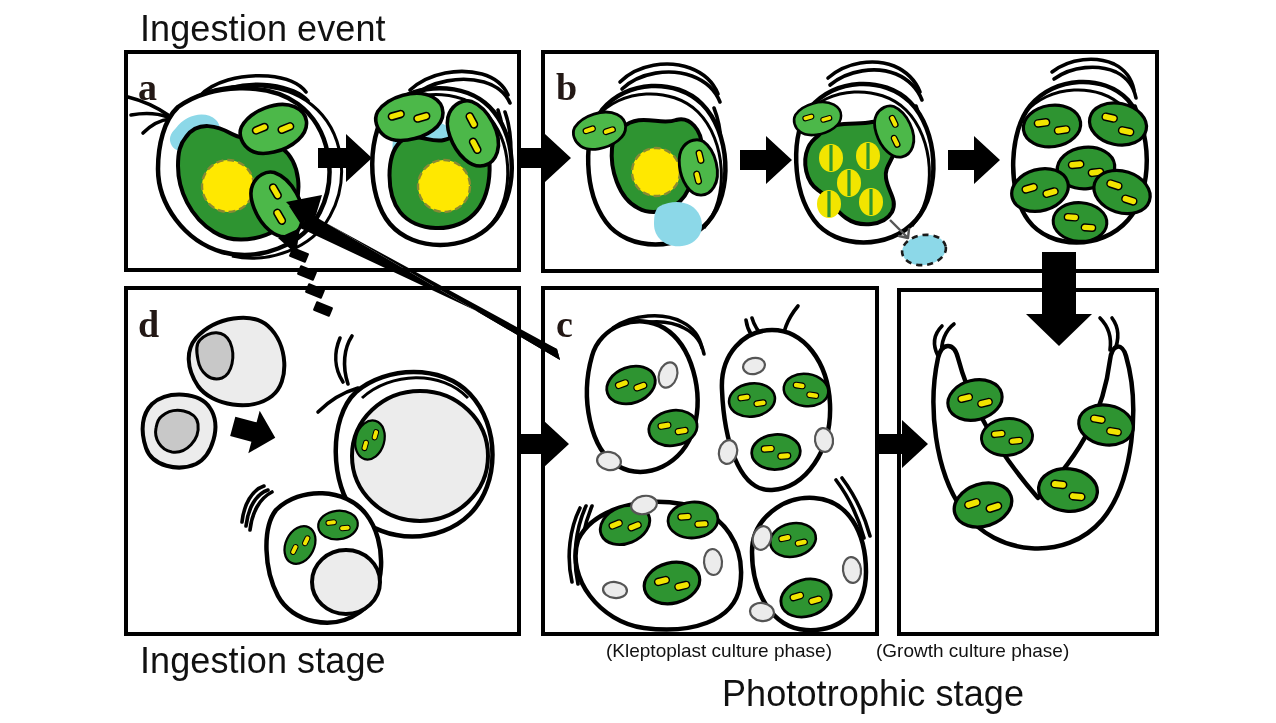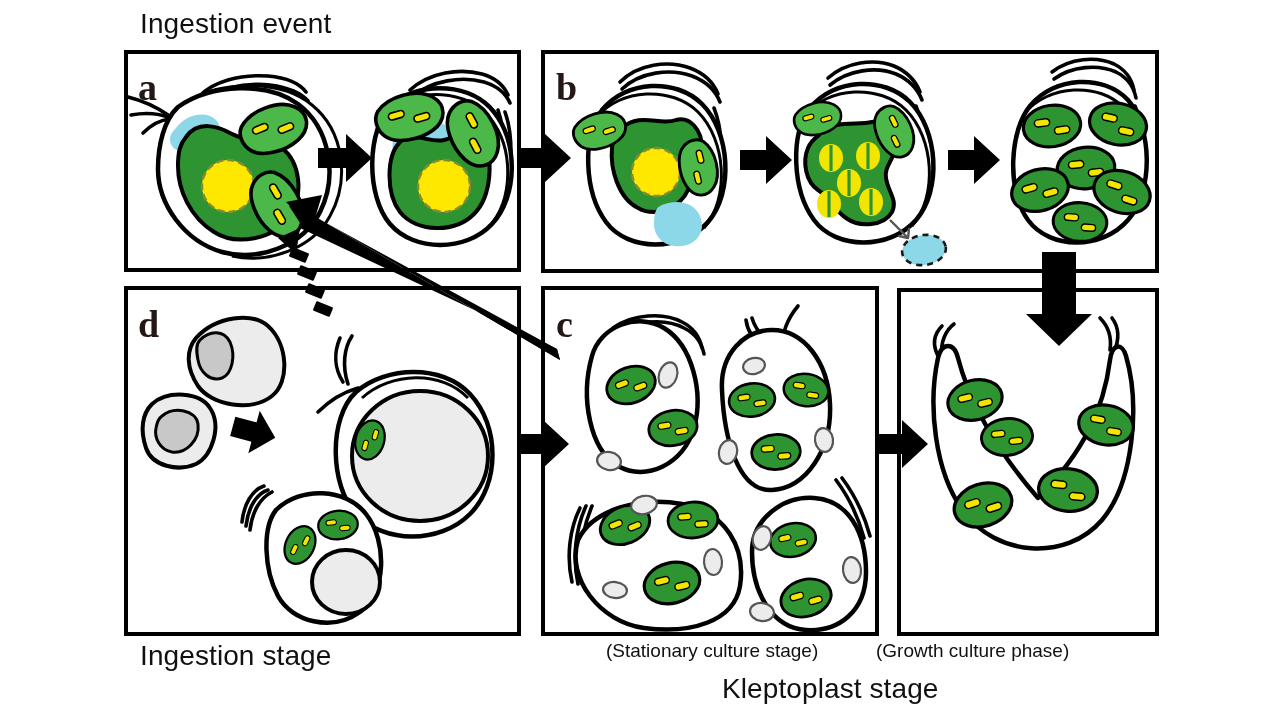--- a/index.html
+++ b/index.html
@@ -1,33 +1,33 @@
 <!DOCTYPE html>
 <html><head>
 <meta charset="utf-8">
 <style>
   html,body{margin:0;padding:0;background:#ffffff;}
   body{width:1276px;height:723px;overflow:hidden;
        font-family:"Liberation Sans",sans-serif;color:#1a1a1a;}
   #stage{position:relative;width:1276px;height:723px;background:#fff;}
   svg.layer{position:absolute;left:0;top:0;width:1276px;height:723px;}
-  .ttl{position:absolute;font-size:28px;color:#111;white-space:nowrap;letter-spacing:.1px;}
+  .ttl{position:absolute;font-size:36px;color:#111;white-space:nowrap;letter-spacing:.1px;}
   .sub{position:absolute;font-size:19px;color:#111;white-space:nowrap;}
   .plabel{font-family:"Liberation Serif",serif;font-weight:bold;font-size:38px;fill:#231815;}
 </style>
 </head>
 <body>
 
 <div id="stage">
 
   <div class="ttl" style="left:140px;top:8px;">Ingestion event</div>
   <div class="ttl" style="left:140px;top:640px;">Ingestion stage</div>
-  <div class="sub" style="left:606px;top:640px;">(Stationary culture stage)</div>
+  <div class="sub" style="left:606px;top:640px;">(Kleptoplast culture phase)</div>
   <div class="sub" style="left:876px;top:640px;">(Growth culture phase)</div>
-  <div class="ttl" style="left:722px;top:673px;">Kleptoplast stage</div>
+  <div class="ttl" style="left:722px;top:673px;">Phototrophic stage</div>
 
   <svg class="layer" viewBox="0 0 1276 723" xmlns="http://www.w3.org/2000/svg">
     <defs>
       <style>
         .bx   { fill:#fff; stroke:#000; stroke-width:4; }
         .cell { fill:#fff; stroke:#000; stroke-width:4.5; stroke-linejoin:round; }
         .cell2{ fill:none; stroke:#000; stroke-width:3; }
         .fla  { fill:none; stroke:#000; stroke-width:3.6; stroke-linecap:round; }
         .prey { fill:#2e9431; stroke:#000; stroke-width:4; stroke-linejoin:round; }
         .klep { fill:#4cb849; stroke:#000; stroke-width:3.6; stroke-linejoin:round; }

